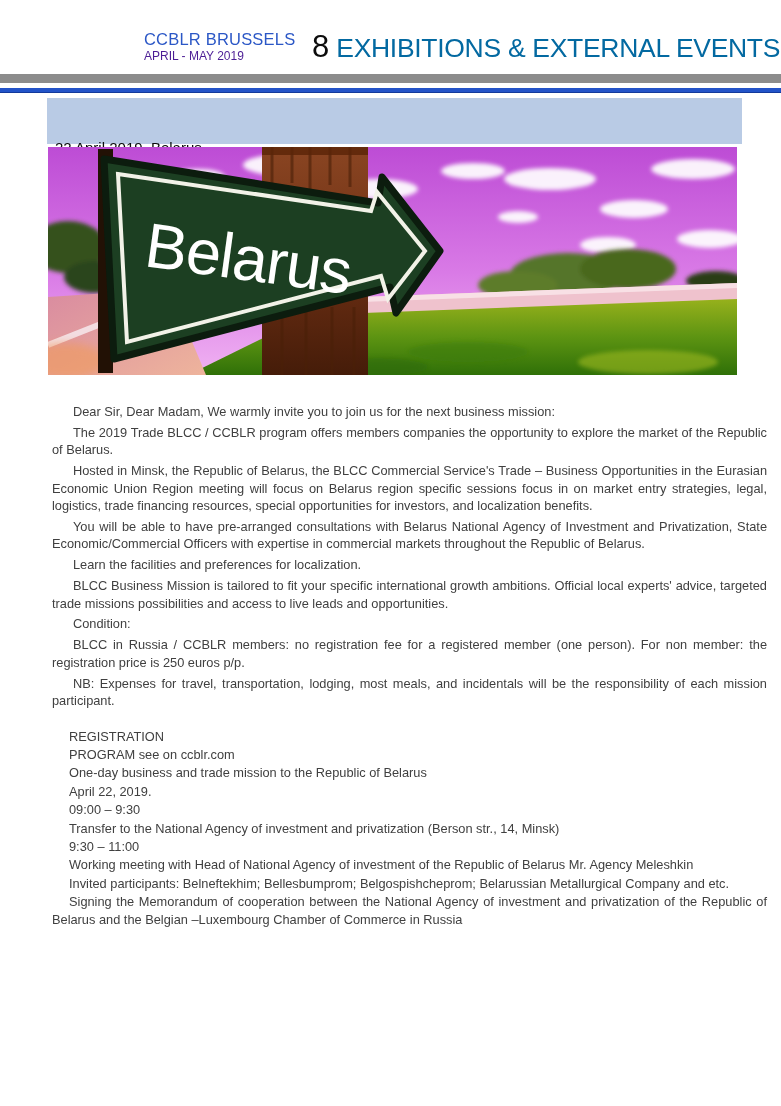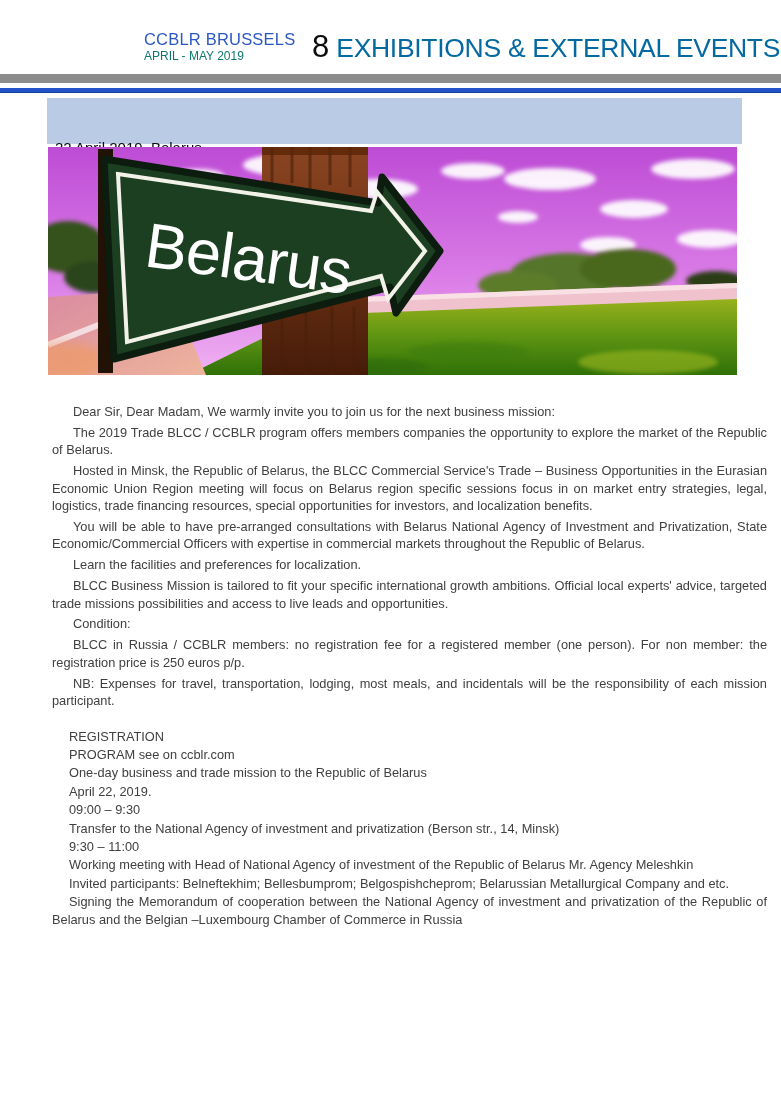--- a/index.html
+++ b/index.html
@@ -3,21 +3,21 @@
 <meta charset="utf-8">
 <style>
   html,body{margin:0;padding:0;background:#ffffff;}
   .page{
     position:relative;width:781px;height:1090px;background:#ffffff;
     font-family:"Liberation Sans", sans-serif;color:#0a0a0a;overflow:hidden;
   }
   
   .masthead-left{position:absolute;left:144px;top:30px;line-height:1.12;}
   .org-name{font-size:16.5px;color:#2b57c6;letter-spacing:.2px;}
-  .issue-period{font-size:12px;color:#0f766e;margin-top:2px;}
+  .issue-period{font-size:12px;color:#4c1d95;margin-top:2px;}
   .masthead-right{position:absolute;left:312px;top:30px;display:flex;align-items:baseline;}
   .page-num{font-size:31px;color:#0c0c0c;line-height:34px;}
   .section-title{font-size:26.5px;color:#0369a1;letter-spacing:-.3px;margin-left:7px;line-height:34px;white-space:nowrap;}
   
   .rule-gray{position:absolute;left:0;top:74px;width:781px;height:9px;background:#8c8c8c;}
   .rule-blue{position:absolute;left:0;top:88px;width:781px;height:4px;background:#2253c8;border-bottom:1px solid #13399b;}
   
   .event-bar{position:absolute;left:47px;top:98px;width:679px;height:37px;background:#b9cbe5;padding:5px 8px 4px 8px;}
   .event-date{font-size:15px;line-height:20px;color:#0b0b0b;margin-top:35px;}
   .event-title{font-size:15.5px;line-height:21px;font-weight:bold;color:#be185d;}

